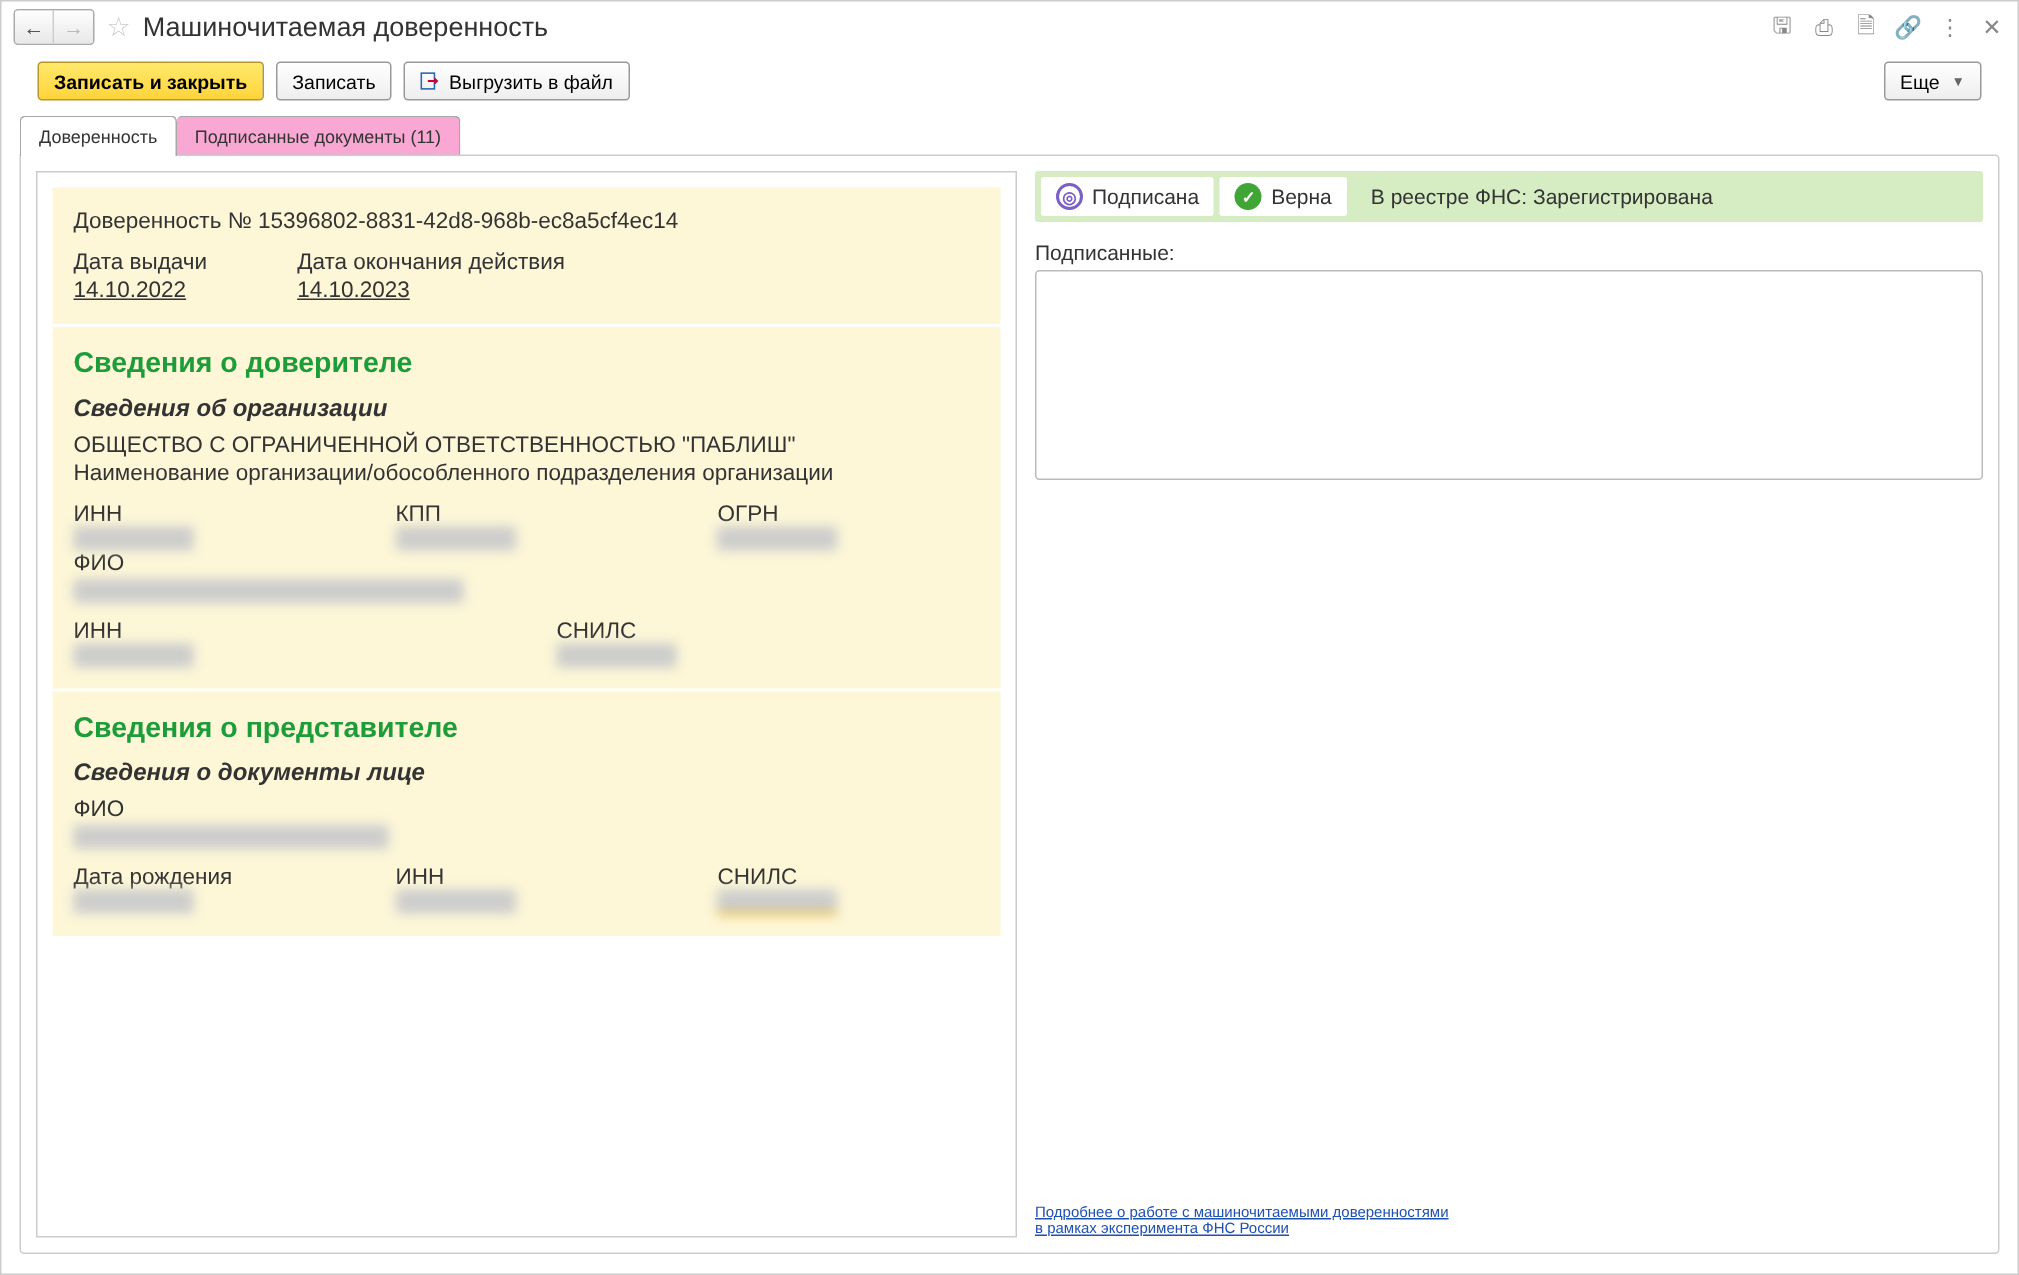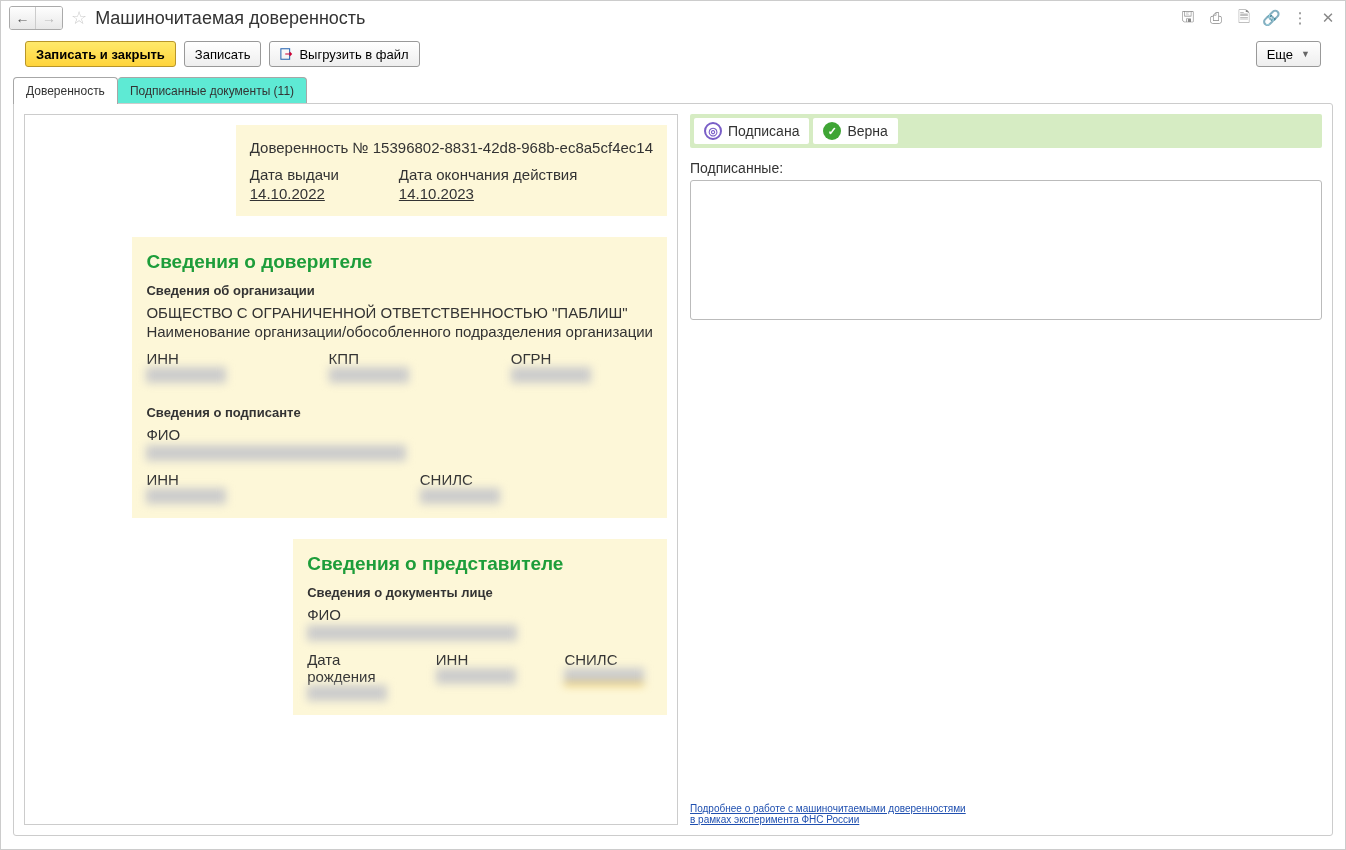--- a/index.html
+++ b/index.html
@@ -15,34 +15,34 @@
 .win-title { font-size: 18px; color: #333; margin-left: 2px; }
 .titlebar-right { margin-left: auto; display: flex; gap: 10px; align-items: center; }
 .tb-icon { width: 18px; height: 18px; display:flex; align-items:center; justify-content:center; color:#888; cursor:pointer; font-size:15px; }
 .toolbar { display:flex; align-items:center; padding:6px 24px; gap:8px; }
 .btn { height:26px; padding:0 10px; border:1px solid #999; background:linear-gradient(#fff,#eee); border-radius:3px; cursor:pointer; font-size:13px; display:flex; align-items:center; gap:5px; }
 .btn-primary { background:linear-gradient(#ffe96b,#ffd43b); border-color:#b8962a; font-weight:bold; }
 .btn-more { margin-left:auto; }
 .dropdown-arrow { font-size:9px; color:#666; margin-left:3px; }
 .export-icon { width:14px; height:14px; display:inline-block; }
 .tabs { display:flex; padding:0 12px; margin-top:4px; position:relative; }
-.tab { padding:6px 12px; border:1px solid #a7a7a7; border-bottom:none; border-radius:4px 4px 0 0; background:#5eead4; font-size:12px; cursor:pointer; margin-right:0; }
+.tab { padding:6px 12px; border:1px solid #a7a7a7; border-bottom:none; border-radius:4px 4px 0 0; background:#f9a8d4; font-size:12px; cursor:pointer; margin-right:0; }
 .tab.active { background:#fff; position:relative; z-index:2; }
 .tab:not(.active) { border-left:none; }
 .content { flex:1; display:flex; padding:0 12px 12px 12px; gap:12px; min-height:0; }
 .content-border { border:1px solid #ccc; border-radius:0 3px 3px 3px; padding:10px; height:100%; display:flex; gap:12px; width:100%; position:relative; top:-1px; }
-.left-col { flex:1; min-width:0; border:1px solid #ccc; overflow-y:scroll; padding:10px; display:flex; flex-direction:column; gap:21px;align-items:flex-end; }
+.left-col { flex:1; min-width:0; border:1px solid #ccc; overflow-y:scroll; padding:10px; display:flex; flex-direction:column; gap:2px; }
 .right-col { flex:1; display:flex; flex-direction:column; min-width:0; }
 .yellow-box { background:#fdf7d8; padding:14px; }
 .doc-number { font-size:15px; }
 .date-row { display:flex; gap:60px; padding:10px 0 0 0; }
 .date-group .lbl { font-size:15px; }
 .date-group .val { font-size:15px; margin-top:2px;text-decoration:underline; }
 .section-title { color:#1d9d3a; font-size:19px; font-weight:bold; margin-bottom:10px; }
-.sub-title { font-weight:bold; font-size:13px; margin-bottom:6px; margin-top:6px; }
+.sub-title { font-weight:bold; font-size:16px; margin-bottom:6px; margin-top:6px;font-style:italic; }
 .field-text { font-size:15px; margin-bottom:2px; }
 .blur { filter: blur(4px); background:#ccc; color:#ccc; display:inline-block; min-width:80px; min-height:16px; user-select:none; }
 .field-row { display:flex; gap:40px; margin-top:10px; }
 .field-group { flex:1; }
 .field-group .flabel { font-size:15px; }
 .status-bar { display:flex; gap:4px; background:#d6ecc3; padding:4px; align-items:stretch; border-radius:2px; }
 .status-chip { background:#fff; display:flex; align-items:center; gap:6px; padding:4px 10px; font-size:14px; border-radius:2px; }
 .status-chip.last { flex:1; background:transparent; padding-left:12px; }
 .status-icon { width:18px; height:18px; border-radius:50%; display:flex; align-items:center; justify-content:center; font-size:11px; font-weight:bold; }
 .status-icon.purple { border:2px solid #7a5fc7; color:#7a5fc7; }
@@ -127,21 +127,20 @@
         <div class="yellow-box">
           <div class="section-title">Сведения о доверителе</div>
           <div class="sub-title">Сведения об организации</div>
           <div class="field-text">ОБЩЕСТВО С ОГРАНИЧЕННОЙ ОТВЕТСТВЕННОСТЬЮ "ПАБЛИШ"</div>
           <div class="field-text">Наименование организации/обособленного подразделения организации</div>
           <div class="field-row">
             <div class="field-group"><div class="flabel">ИНН</div><span class="blur">xxxxxxxx</span></div>
             <div class="field-group"><div class="flabel">КПП</div><span class="blur">xxxxxxx</span></div>
             <div class="field-group"><div class="flabel">ОГРН</div><span class="blur">xxxxxxxxx</span></div>
           </div>
-          <div class="sub-title" style="margin-top:22px">Сведения о подписанте</div>
           <div class="flabel field-text">ФИО</div>
           <span class="blur" style="min-width:260px">xxxxxxxxxxxxxxxxxxxxxxxx</span>
           <div class="field-row">
             <div class="field-group"><div class="flabel">ИНН</div><span class="blur">xxxxxxx</span></div>
             <div class="field-group"><div class="flabel">СНИЛС</div><span class="blur">xxxxxxxxx</span></div>
           </div>
         </div>
 
         <div class="yellow-box">
           <div class="section-title">Сведения о представителе</div>
@@ -159,20 +158,23 @@
       <div class="right-col">
         <div class="status-bar">
           <div class="status-chip">
             <span class="status-icon purple">◎</span>
             <span>Подписана</span>
           </div>
           <div class="status-chip">
             <span class="status-icon green">✓</span>
             <span>Верна</span>
           </div>
+          <div class="status-chip last">
+            <span>В реестре ФНС: Зарегистрирована</span>
+          </div>
         </div>
         <div class="comment-label">Подписанные:</div>
         <textarea class="comment-box" style=""></textarea>
         <div class="right-spacer"></div>
         <div class="link-block">
           <a href="#" dataefer=""><span>Подробнее о работе с машиночитаемыми доверенностями</span><br><span>в рамках эксперимента ФНС России</span></a>
         </div>
       </div>
     </div>
   </div>

